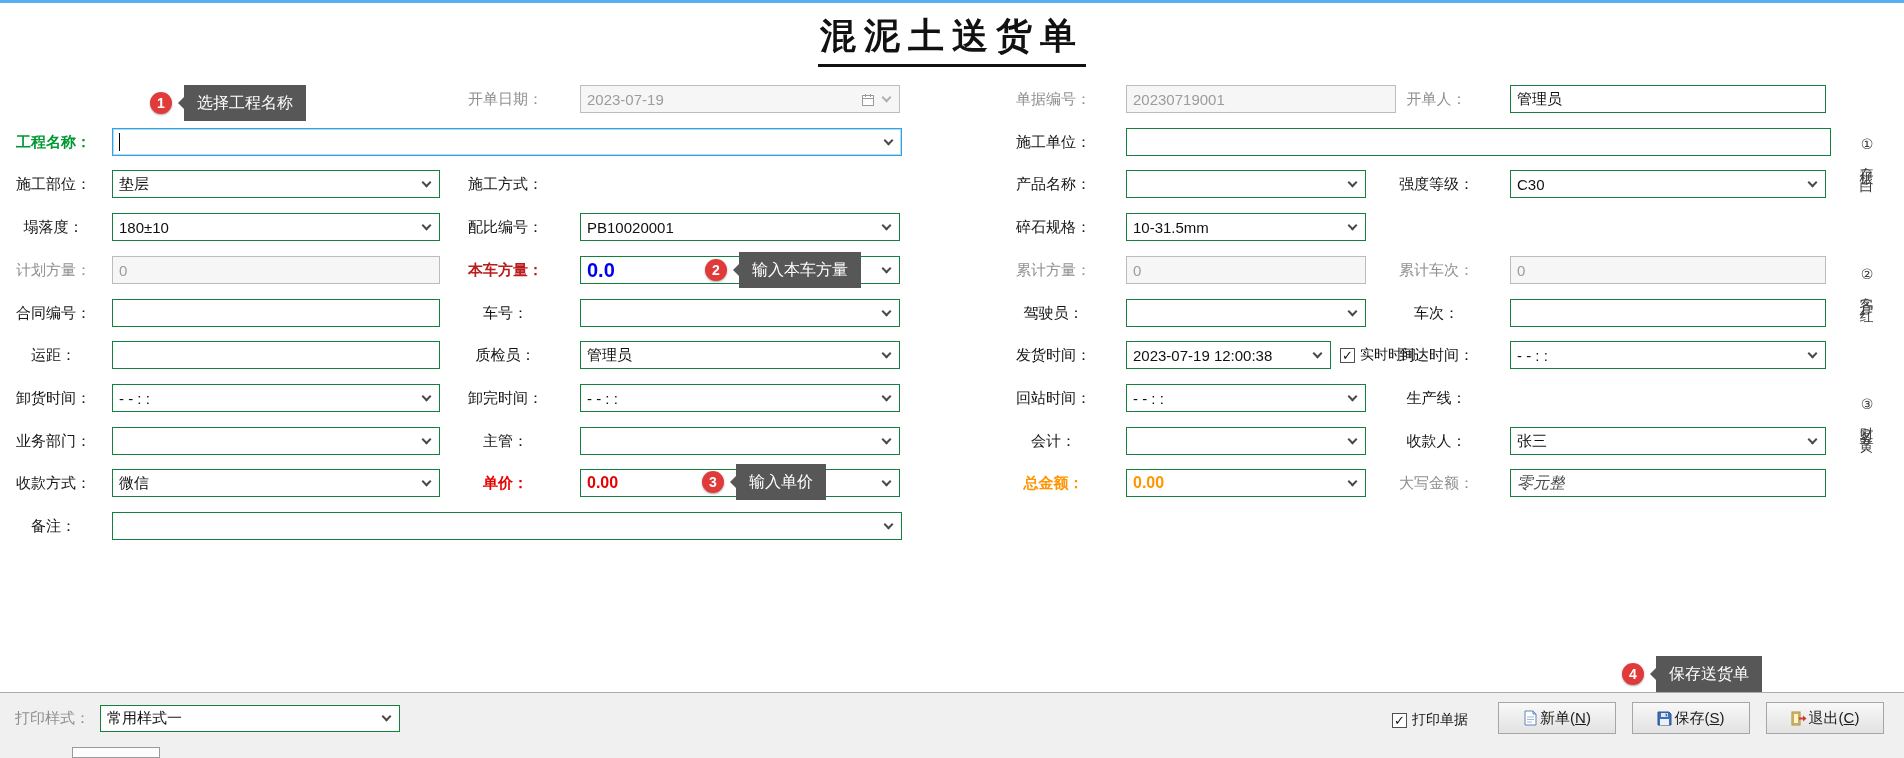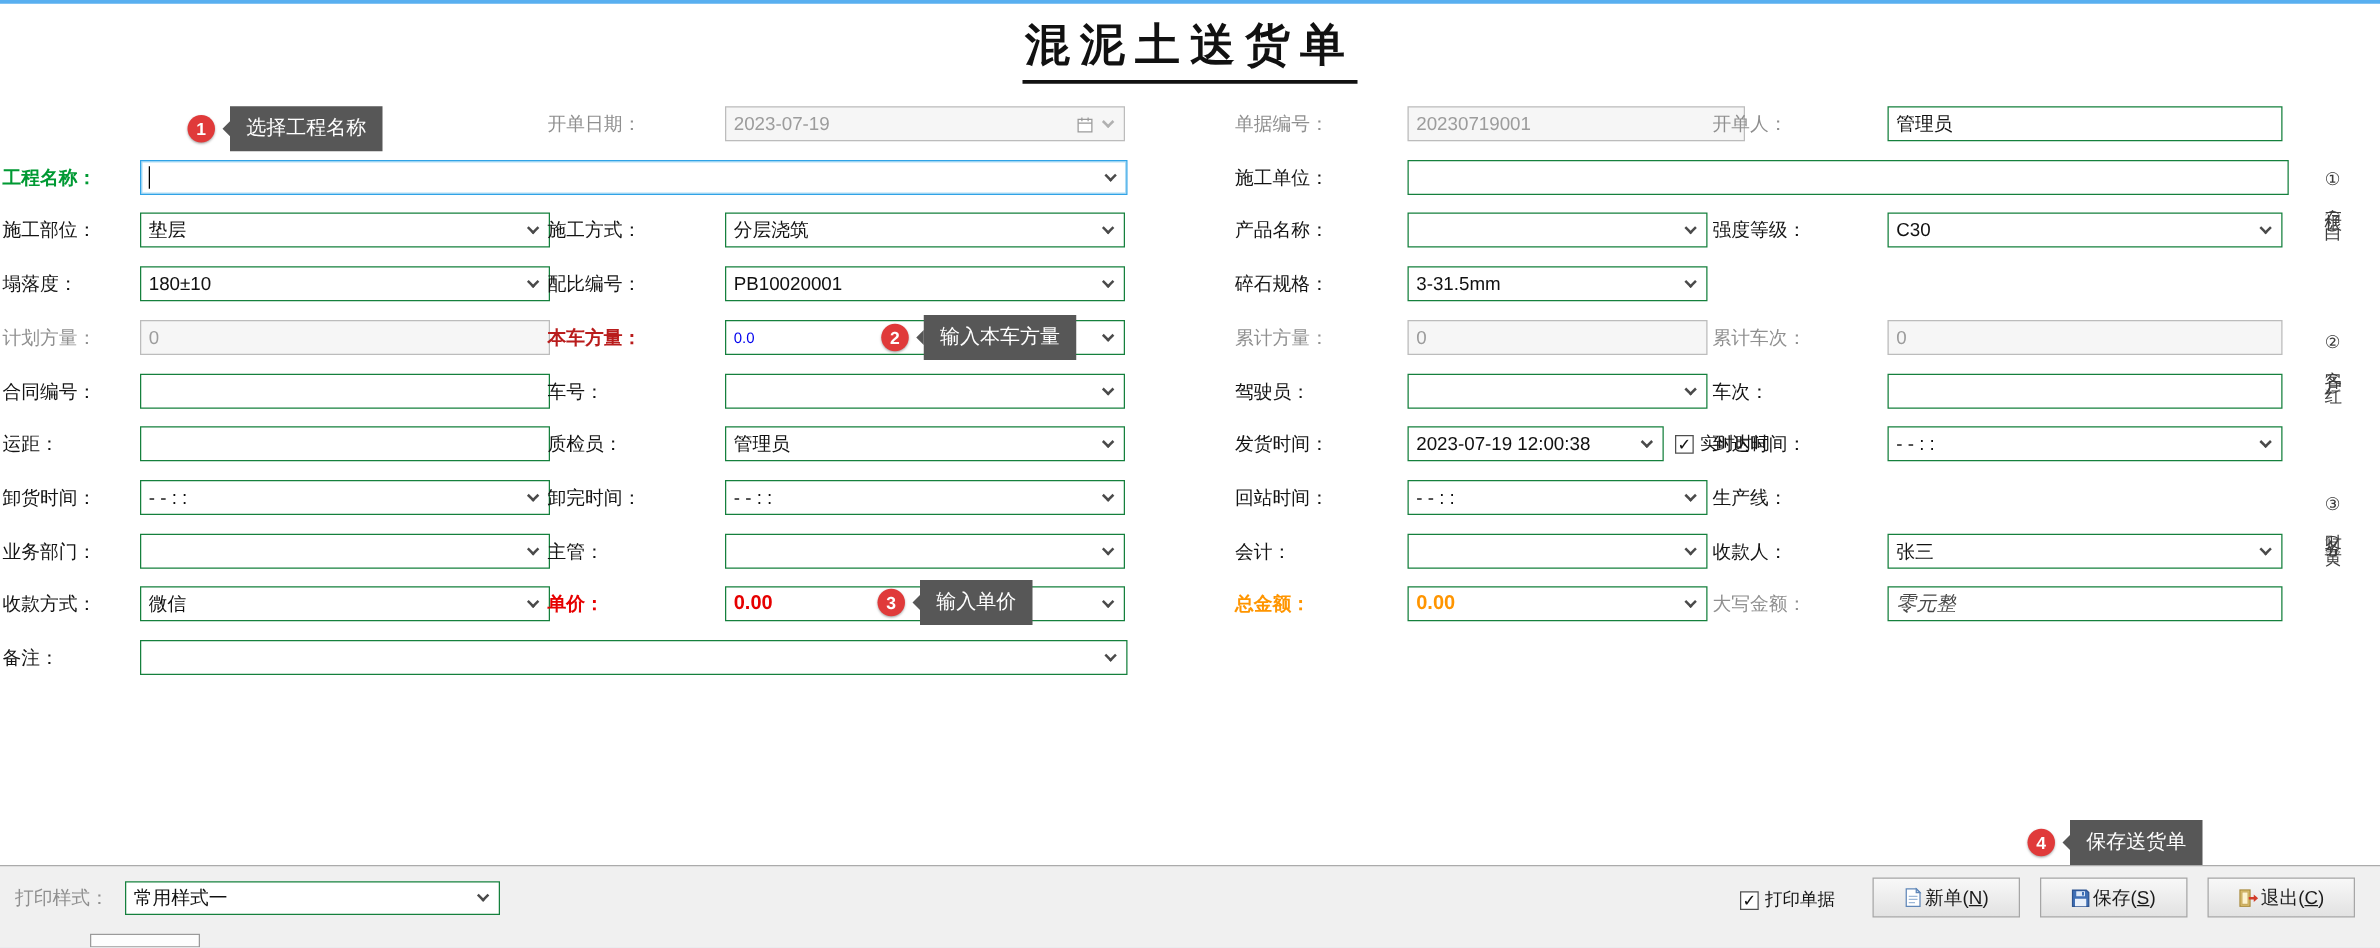--- a/index.html
+++ b/index.html
@@ -5,34 +5,34 @@
 *{margin:0;padding:0;box-sizing:border-box}
 html,body{background:#d7dde3}
 .screen{position:relative;width:1904px;height:758px;background:#ffffff;overflow:hidden;
   font-family:"Liberation Sans","DejaVu Sans",sans-serif}
 .topline{position:absolute;top:0;left:0;width:100%;height:3px;background:#58aff0}
 .title-wrap{position:absolute;top:12px;left:0;width:100%;text-align:center}
 .title{display:inline-block;font-family:"DejaVu Serif","Liberation Serif",serif;font-size:36px;
   font-weight:700;letter-spacing:8px;color:#111;border-bottom:3px solid #111;padding:0 2px 3px}
 
 .field{position:absolute;height:28px;display:flex;align-items:center}
-.lbl{font-size:15px;color:#141414;text-align:left;padding-right:7px;flex:none;white-space:nowrap}
+.lbl{font-size:15px;color:#141414;text-align:center;padding-right:7px;flex:none;white-space:nowrap}
 .lbl.gray{color:#8f8f8f}
 .lbl.green{color:#009933;font-weight:700}
 .lbl.blue{color:#b91c1c;font-weight:700}
 .lbl.red{color:#e60000;font-weight:700}
 .lbl.orange{color:#ff9500;font-weight:700}
 .inp{position:relative;height:28px;border:1px solid #15803d;background:#fff;display:flex;
   align-items:center;padding:0 6px;font-size:15px;color:#111;flex:none}
 .inp.combo{padding-right:24px}
 .inp.dis{background:#f6f6f6;border-color:#bcbcbc}
 .inp.dis .val{color:#9c9c9c}
 .inp.focus{border:1px solid #30a3e6;box-shadow:inset 0 0 0 1px #aeddf5}
 .val{white-space:nowrap;overflow:hidden}
-.val.blue{color:#0000ee;font-weight:400;font-size:12px}
+.val.blue{color:#0000ee;font-weight:700;font-size:20px}
 .val.red{color:#e60000;font-weight:700;font-size:16px}
 .val.orange{color:#ff9500;font-weight:700;font-size:16px}
 .val.script{font-family:"DejaVu Serif","Liberation Serif",serif;font-style:italic;color:#4a4a4a;font-size:16px}
 .arrow{position:absolute;right:9px;top:50%;width:7px;height:7px;margin-top:-5px;
   border-right:2px solid #4a4a4a;border-bottom:2px solid #4a4a4a;transform:rotate(45deg)}
 .arrow.dim{border-color:#b0b0b0}
 .caret{width:1px;height:18px;background:#000;margin-right:1px;flex:none}
 .calico{position:absolute;right:24px;top:7px;line-height:0}
 .datec .val{flex:1}
 
@@ -130,24 +130,20 @@
   <div class="field c1 r2">
     <span class="lbl">施工部位：</span>
     <div class="inp combo">
       <span class="val">垫层</span>
       <i class="arrow"></i>
     </div>
   </div>
 
   <div class="field c2 r2">
     <span class="lbl">施工方式：</span>
-    <div class="inp combo">
-      <span class="val">分层浇筑</span>
-      <i class="arrow"></i>
-    </div>
   </div>
 
   <div class="field c3 r2">
     <span class="lbl">产品名称：</span>
     <div class="inp combo">
       <span class="val"></span>
       <i class="arrow"></i>
     </div>
   </div>
 
@@ -171,21 +167,21 @@
     <span class="lbl">配比编号：</span>
     <div class="inp combo">
       <span class="val">PB10020001</span>
       <i class="arrow"></i>
     </div>
   </div>
 
   <div class="field c3 r3">
     <span class="lbl">碎石规格：</span>
     <div class="inp combo">
-      <span class="val">3-31.5mm</span>
+      <span class="val">10-31.5mm</span>
       <i class="arrow"></i>
     </div>
   </div>
 
 
   <div class="field c1 r4">
     <span class="lbl gray">计划方量：</span>
     <div class="inp dis">
       <span class="val">0</span>
     </div>

